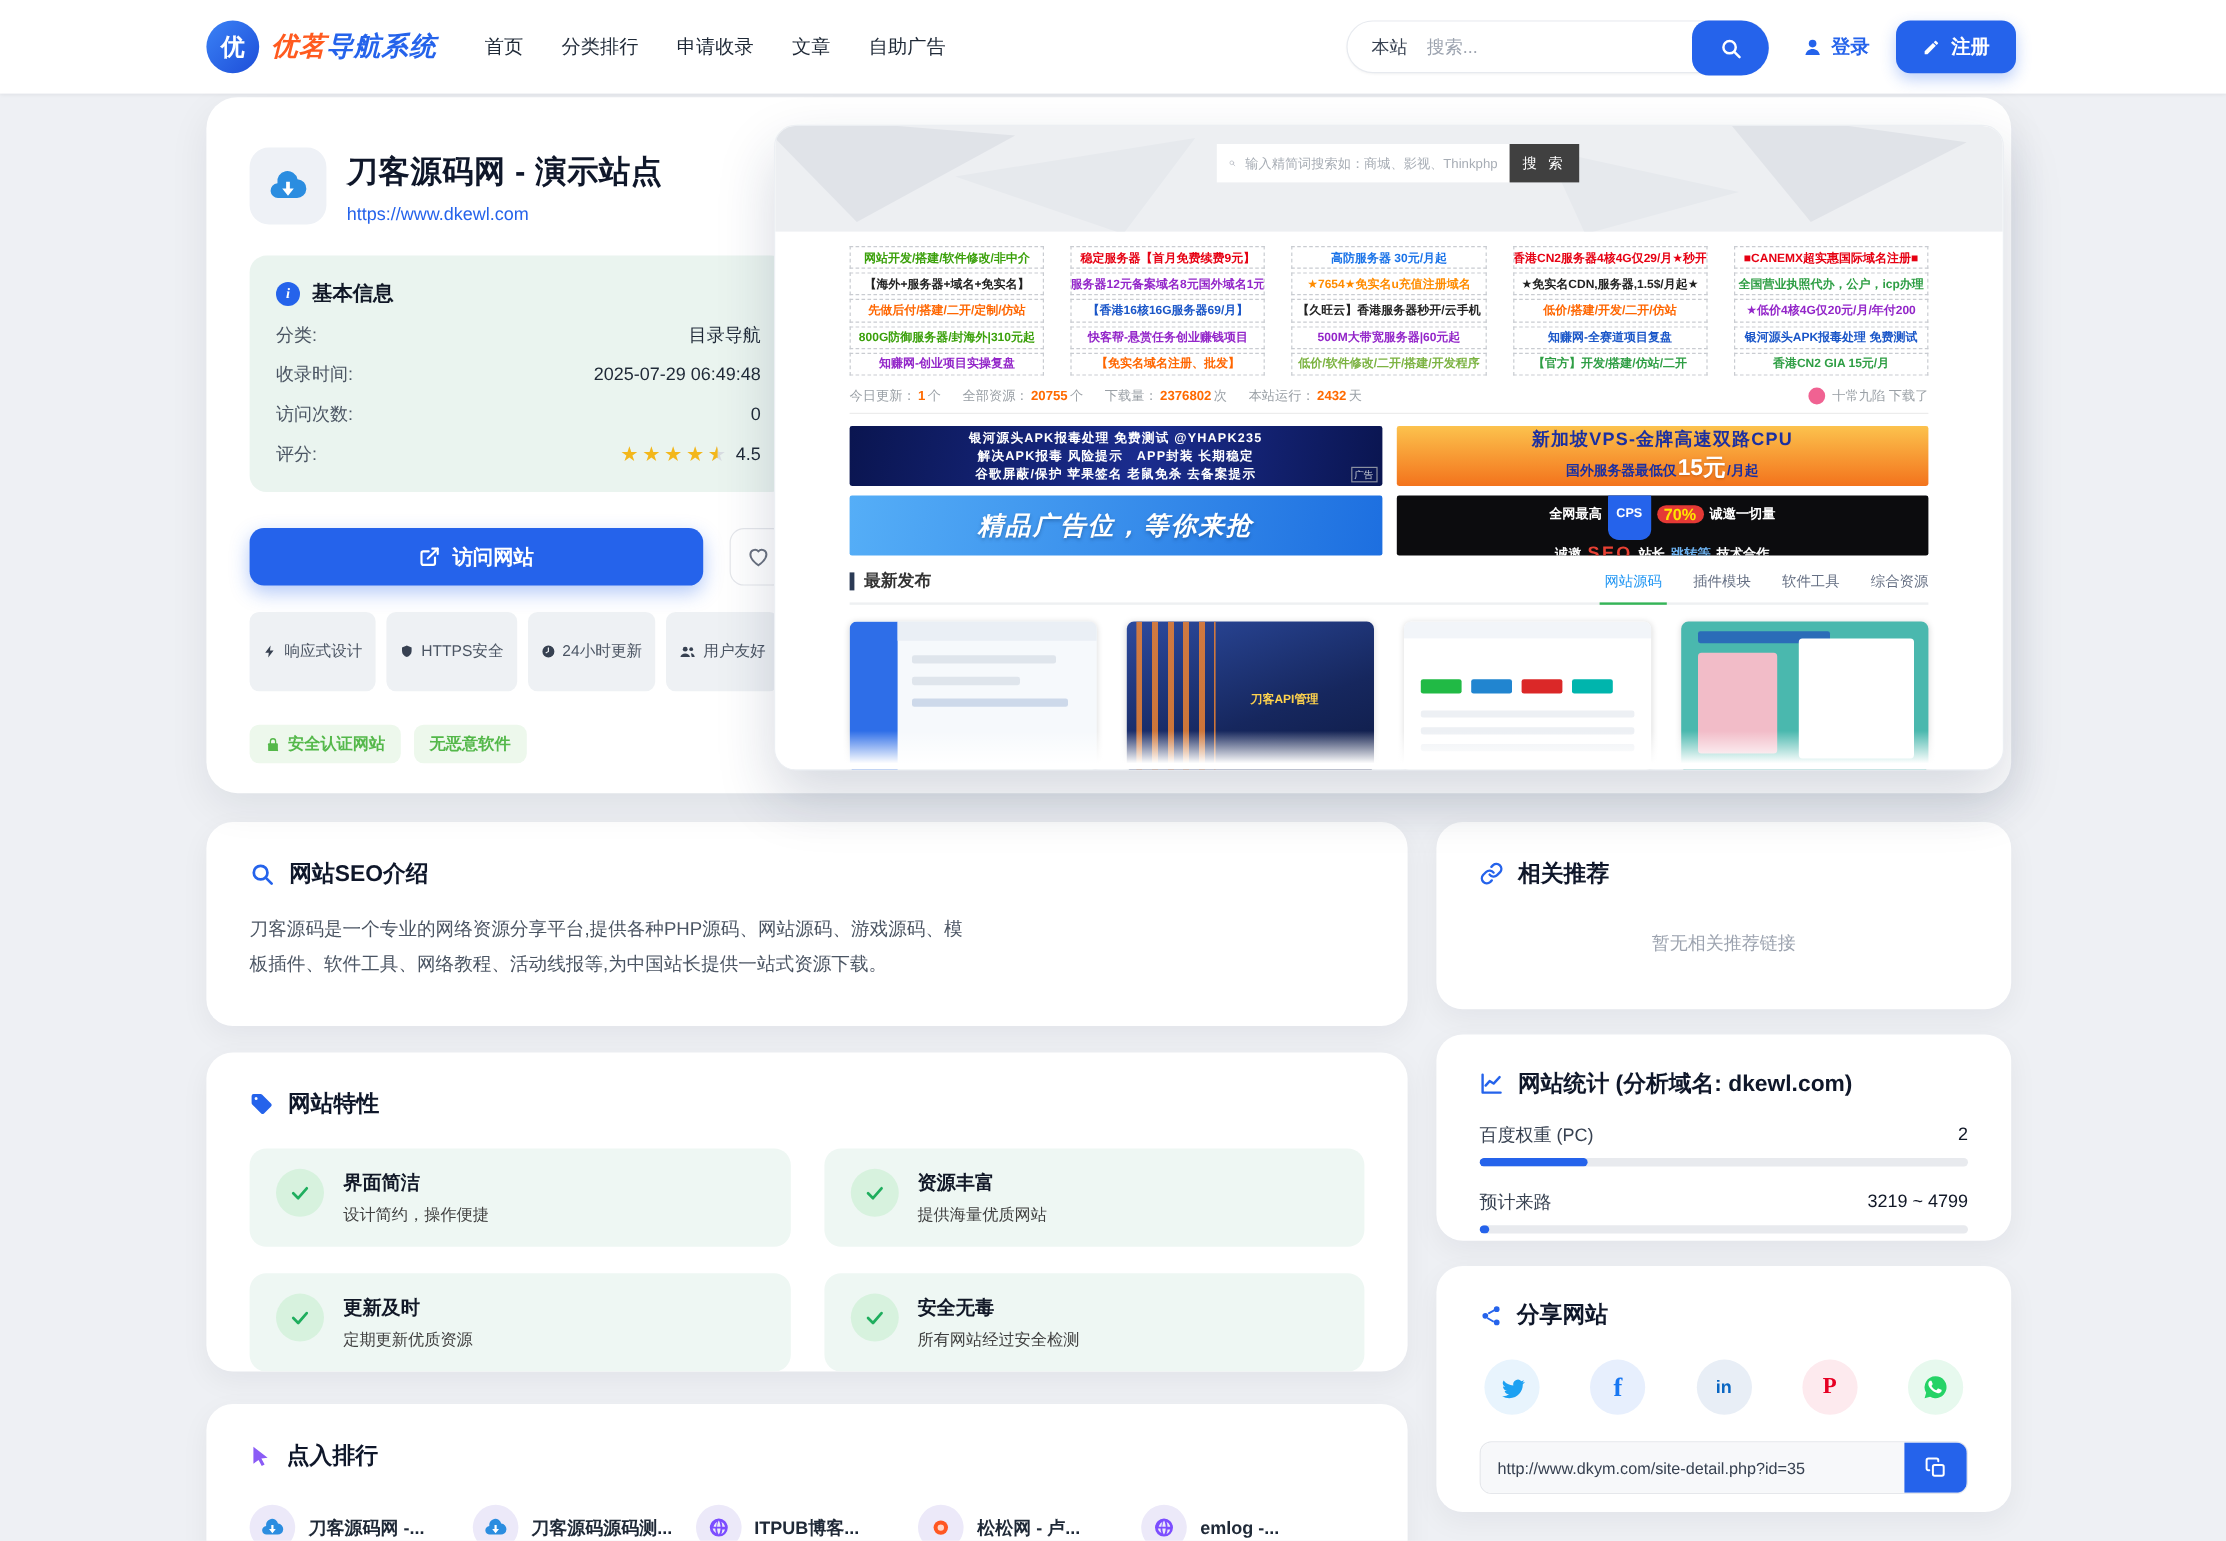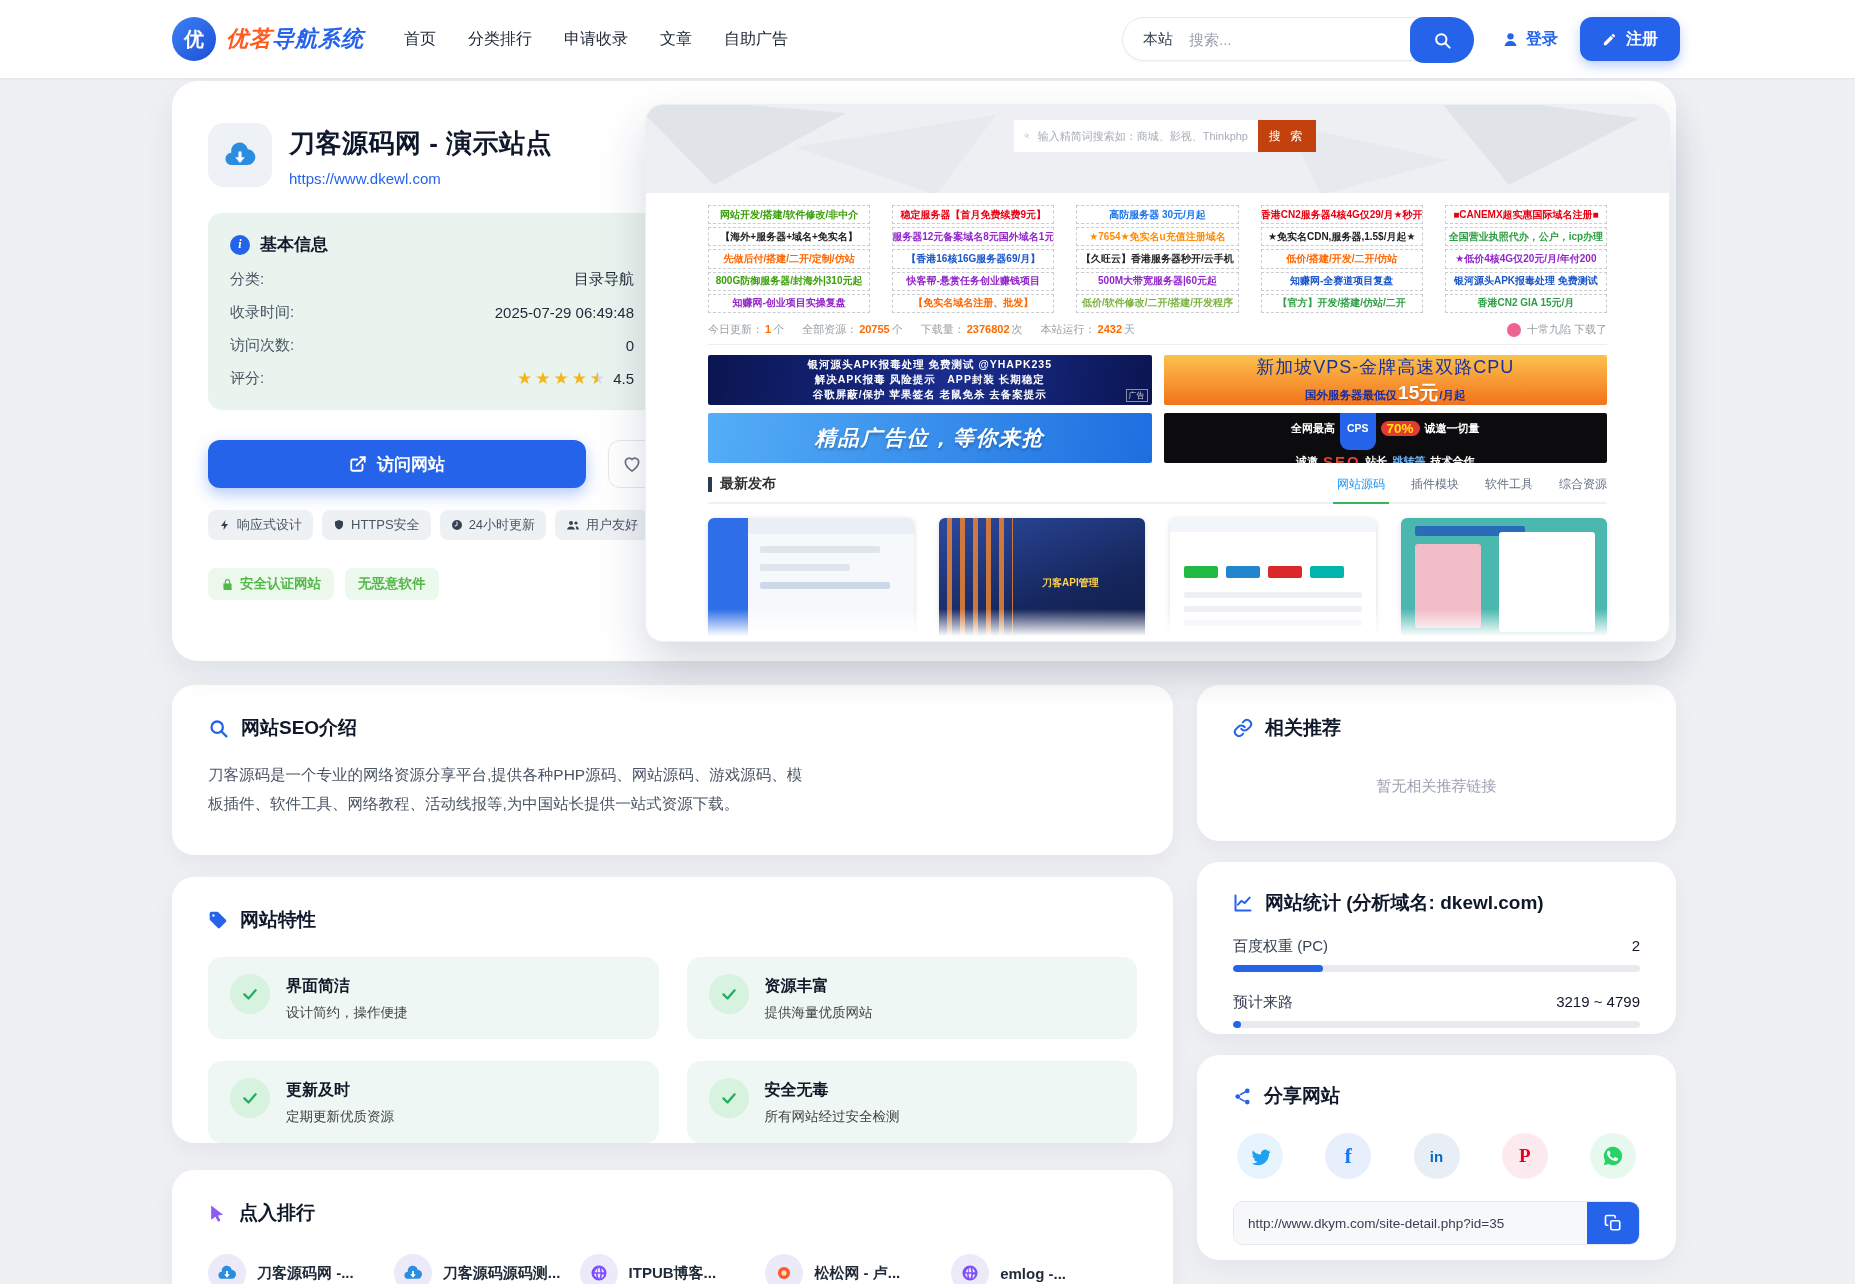--- a/index.html
+++ b/index.html
@@ -45,50 +45,50 @@
   .info-value { color:#1f2937; }
   .rating-wrap { display:flex; align-items:center; gap:8px; }
   .stars { display:flex; gap:3px; font-size:17px; color:#f3b71b; line-height:1; }
   .star-half { position:relative; display:inline-block; color:#d8dce2; }
   .star-half .top { position:absolute; left:0; top:0; width:50%; overflow:hidden; color:#f3b71b; }
   .rating-num { font-size:15px; color:#1f2937; }
   .visit-row { margin-top:30px; display:flex; gap:22px; }
   .visit-btn { flex:1; height:48px; background:#2563eb; border:none; border-radius:12px; color:#fff; font-size:17px; font-weight:700; display:flex; align-items:center; justify-content:center; gap:10px; cursor:pointer; box-shadow:0 6px 16px rgba(37,99,235,.35); font-family:inherit; }
   .fav-btn { width:48px; height:48px; border-radius:12px; border:1px solid #e5e7eb; background:#fff; display:flex; align-items:center; justify-content:center; cursor:pointer; }
   .tag-row { margin-top:22px; display:flex; gap:9px; flex-wrap:wrap; }
-  .tag { display:flex; align-items:center; gap:6px; background:#eef1f4; border-radius:8px; padding:6px 11px; font-size:13px; color:#4b5563; white-space:nowrap; }
+  .tag { display:flex; align-items:center; gap:6px; background:#eef1f4; border-radius:8px; padding:24px 11px; font-size:13px; color:#4b5563; white-space:nowrap; }
   .badge-row { margin-top:28px; display:flex; gap:11px; }
   .badge { display:flex; align-items:center; gap:6px; background:#edf8ec; border-radius:8px; padding:7px 13px; font-size:13.5px; font-weight:600; color:#54b84a; }
 
   
   .preview { position:absolute; left:473px; top:23px; width:1025px; height:538px; background:#fff; border:1px solid #eceff3; border-radius:18px; overflow:hidden; box-shadow:0 22px 48px rgba(25,45,85,.18); }
   .pv-hero { position:relative; height:88px; background:#edeff2; overflow:hidden; }
   .poly { position:absolute; background:#e0e3e8; }
   .poly.p1 { left:-20px; top:-10px; width:220px; height:90px; clip-path:polygon(0 0,100% 20%,40% 100%); }
   .poly.p2 { left:150px; top:10px; width:200px; height:80px; clip-path:polygon(0 40%,100% 0,70% 100%); background:#e6e9ed; }
   .poly.p3 { right:30px; top:-15px; width:260px; height:95px; clip-path:polygon(20% 0,100% 30%,50% 100%); }
   .poly.p4 { right:220px; top:20px; width:160px; height:70px; clip-path:polygon(0 0,100% 50%,20% 100%); background:#e6e9ed; }
   .pv-search { position:absolute; left:368px; top:15px; display:flex; height:32px; }
   .pv-search-box { width:244px; background:#fff; display:flex; align-items:center; gap:8px; padding:0 10px; font-size:11px; color:#a7adb5; white-space:nowrap; overflow:hidden; }
-  .pv-search-btn { width:58px; background:#c2410c; color:#fff; font-size:12px; display:flex; align-items:center; justify-content:center; letter-spacing:3px; cursor:pointer; }
+  .pv-search-btn { width:58px; background:#404040; color:#fff; font-size:12px; display:flex; align-items:center; justify-content:center; letter-spacing:3px; cursor:pointer; }
   .pv-body { padding:12px 62px 0; position:relative; }
   .pv-ads { display:grid; grid-template-columns:repeat(5,1fr); grid-template-rows:repeat(5,1fr); grid-auto-flow:column; gap:3px 22px; height:108px; }
   .pv-ad { border:1px dashed #c9ccd1; background:#fff; display:flex; align-items:center; justify-content:center; font-size:10px; font-weight:700; white-space:nowrap; overflow:hidden; padding:0 3px; cursor:pointer; }
   .pv-stats { display:flex; align-items:center; gap:18px; margin-top:9px; font-size:11px; color:#9aa0a6; }
   .pv-stat b { color:#ff6a00; font-weight:700; margin:0 2px; }
   .pv-notice { margin-left:auto; display:flex; align-items:center; gap:6px; color:#9aa0a6; }
   .pv-notice .dot { width:14px; height:14px; border-radius:50%; background:#f06292; }
   .pv-divider { border-bottom:1px solid #ececec; margin-top:7px; }
   .pv-banners { margin-top:10px; display:grid; grid-template-columns:1fr 1fr; gap:8px 12px; }
   .pv-banner { height:50px; border-radius:2px; position:relative; display:flex; flex-direction:column; align-items:center; justify-content:center; overflow:hidden; cursor:pointer; }
   .bn-apk { background:linear-gradient(100deg,#0a1550,#1b2d8f 55%,#0a1550); gap:1px; }
   .bn-apk div { color:#fff; font-size:10.5px; font-weight:700; letter-spacing:1px; white-space:nowrap; }
   .ad-mark { position:absolute; right:4px; bottom:3px; font-size:8px; color:#cfd3da; border:1px solid #8a90a0; padding:0 2px; letter-spacing:0; }
   .bn-vps { background:linear-gradient(180deg,#fcc24d,#f3731c); gap:1px; }
-  .bn-vps .l1 { color:#1b2fa0; font-size:18px; font-weight:400; letter-spacing:1px; }
+  .bn-vps .l1 { color:#1b2fa0; font-size:15px; font-weight:700; letter-spacing:1px; }
   .bn-vps .l2 { color:#1b2fa0; font-size:11.5px; font-weight:900; display:flex; align-items:baseline; }
   .bn-vps .big { color:#fff; font-size:19px; font-weight:900; margin:0 1px; text-shadow:0 1px 2px rgba(160,60,0,.5); }
   .bn-slot { background:linear-gradient(100deg,#55aef7,#1d6fe0); }
   .bn-slot span { color:#fff; font-size:21px; font-weight:900; font-style:italic; letter-spacing:2px; text-shadow:0 2px 3px rgba(0,40,90,.35); }
   .bn-cps { background:#0c0c0e; gap:3px; }
   .bn-cps .ln { display:flex; align-items:center; gap:5px; font-size:11px; font-weight:700; color:#fff; white-space:nowrap; }
   .bn-cps .chip-cps { background:#2563eb; color:#fff; border-radius:9px; padding:16px 7px; font-size:10.5px; }
   .bn-cps .chip-70 { background:#e53935; color:#ffe600; border-radius:9px; padding:0 6px; font-size:13.5px; font-weight:900; }
   .bn-cps .seo { color:#e84033; font-size:15px; font-weight:900; letter-spacing:2px; }
   .bn-cps .jump { color:#6db3f2; }

